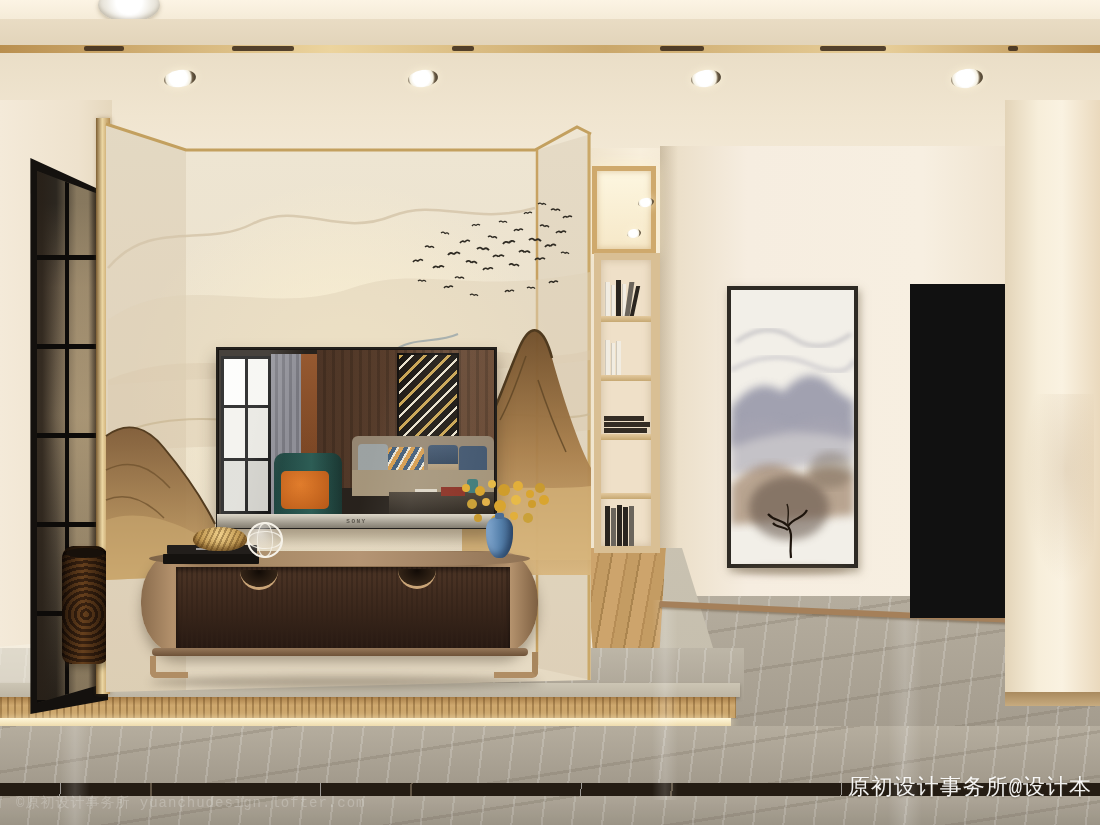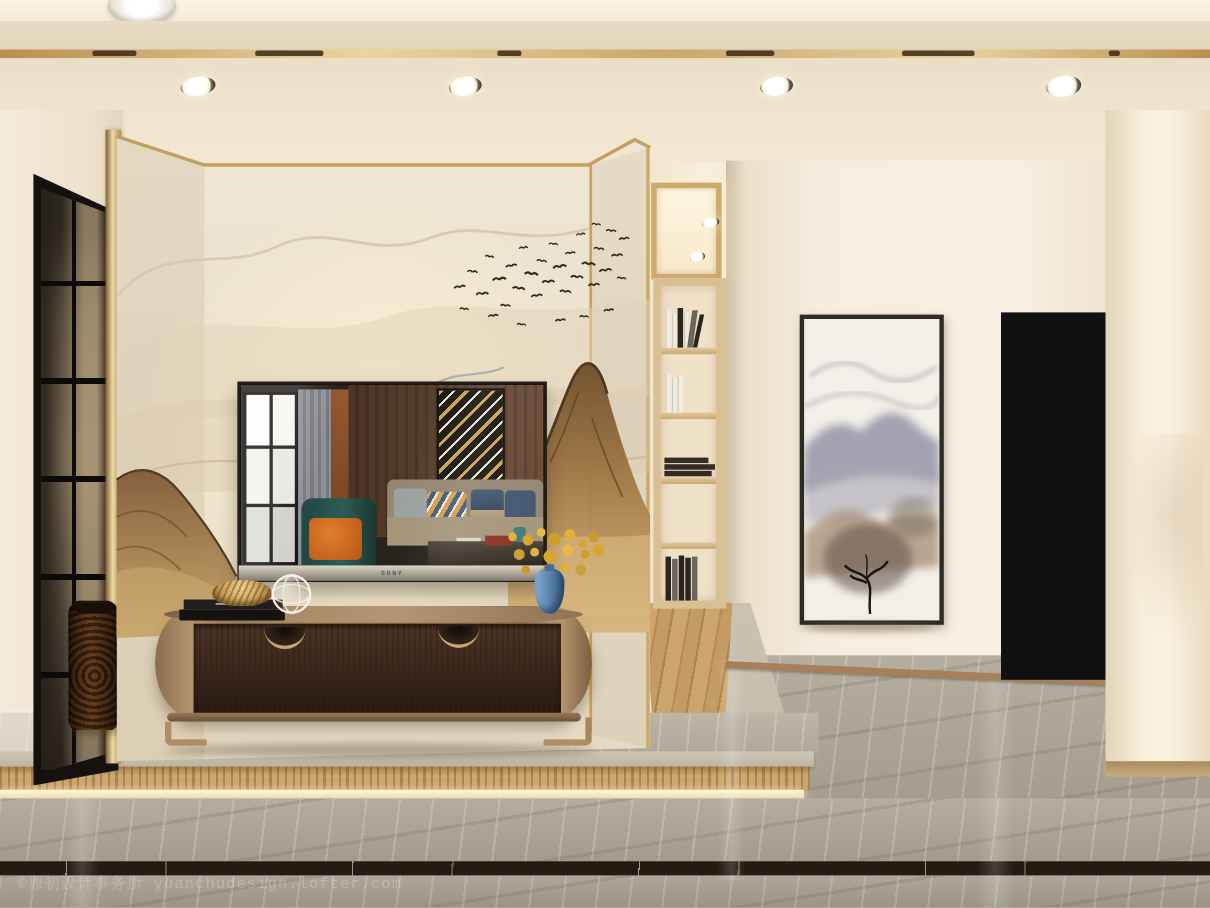--- a/index.html
+++ b/index.html
@@ -448,13 +448,14 @@
 
   <div class="books-top"></div>
   <div class="books-bot"></div>
   <div class="book-dash"></div>
   <div class="gold-bowl"></div>
   <div class="sphere"></div>
   <div class="flowers"></div>
   <div class="vase-blue"></div>
 
   <div class="wm-bl">©原初设计事务所 yuanchudesign.lofter.com</div>
+  <div class="wm-br">原初设计事务所@设计本</div>
 </div>
 
 </body></html>

